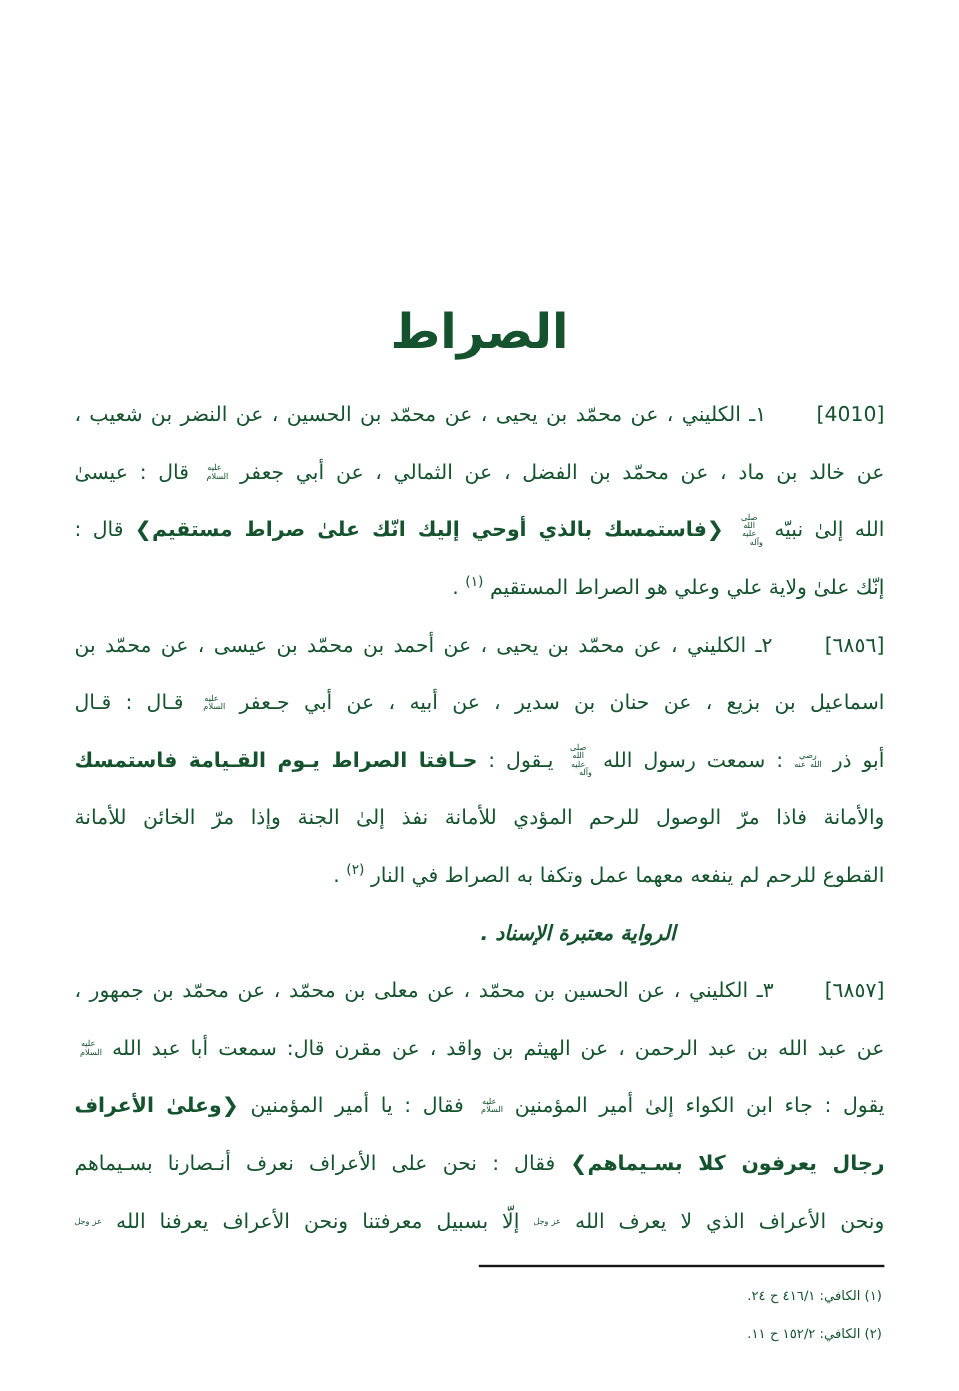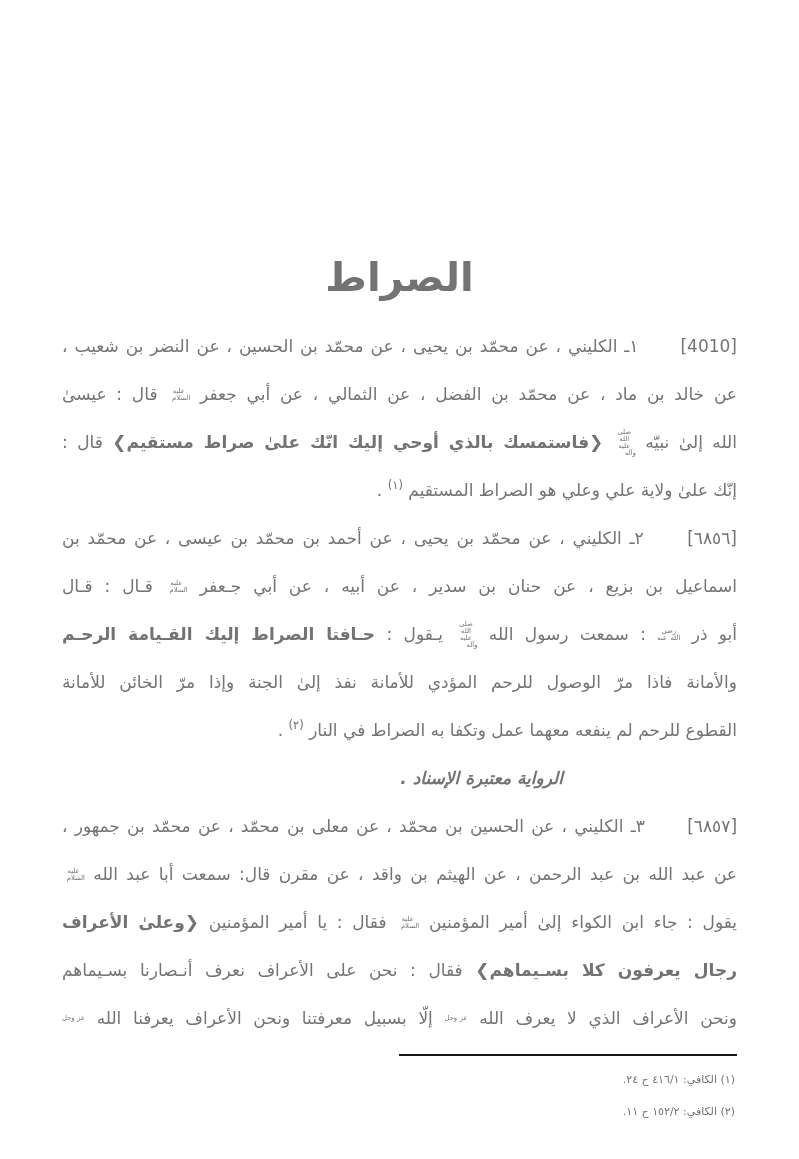--- a/index.html
+++ b/index.html
@@ -1,18 +1,18 @@
 <!DOCTYPE html>
 <html lang="ar" dir="rtl"><head>
 <meta charset="utf-8">
 <style>
   html,body { margin:0; padding:0; background:#ffffff; }
   .page {
     position:relative; width:799px; height:1159px;
-    background:#ffffff; color:#737373;
+    background:#ffffff; color:#14532d;
     font-family:"DejaVu Sans", sans-serif;
     overflow:hidden;
   }
   .title {
     position:absolute; top:220px; left:0; right:0;
     text-align:center; font-size:40px; font-weight:bold;
     letter-spacing:0; line-height:60px;
   }
   .body-text {
     position:absolute; top:322px; right:62px; width:675px;
@@ -51,21 +51,21 @@
 
 <div class="page">
   <h1 class="title">الصراط</h1>
   <div class="body-text">
       <div class="line just"><span class="seg n">[4010]</span> <span class="gap" style="width: 28px;"></span> <span class="seg n">١ـ الكليني ، عن محمّد بن يحيى ، عن محمّد بن الحسين ، عن النضر بن شعيب ،</span> </div>
       <div class="line just"><span class="seg n">عن خالد بن ماد ، عن محمّد بن الفضل ، عن الثمالي ، عن أبي جعفر</span> <span class="hon">عليه السلام</span> <span class="seg n">قال : عيسىٰ</span> </div>
       <div class="line just"><span class="seg n">الله إلىٰ نبيّه</span> <span class="hon">صلى الله عليه وآله</span> <span class="seg b">❮فاستمسك بالذي أوحي إليك انّك علىٰ صراط مستقيم❯</span> <span class="seg n">قال :</span> </div>
       <div class="line"><span class="seg n">إنّك علىٰ ولاية علي وعلي هو الصراط المستقيم</span> <span class="seg sup">(١)</span> <span class="seg n">.</span> </div>
       <div class="line just"><span class="seg n">[٦٨٥٦]</span> <span class="gap" style="width: 28px;"></span> <span class="seg n">٢ـ الكليني ، عن محمّد بن يحيى ، عن أحمد بن محمّد بن عيسى ، عن محمّد بن</span> </div>
       <div class="line just"><span class="seg n">اسماعيل بن بزيع ، عن حنان بن سدير ، عن أبيه ، عن أبي جـعفر</span> <span class="hon">عليه السلام</span> <span class="seg n">قـال : قـال</span> </div>
-      <div class="line just"><span class="seg n">أبو ذر</span> <span class="hon">رضي الله عنه</span> <span class="seg n">: سمعت رسول الله</span> <span class="hon">صلى الله عليه وآله</span> <span class="seg n">يـقول :</span> <span class="seg b">حـافتا الصراط إليك القـيامة الرحـم</span> </div>
+      <div class="line just"><span class="seg n">أبو ذر</span> <span class="hon">رضي الله عنه</span> <span class="seg n">: سمعت رسول الله</span> <span class="hon">صلى الله عليه وآله</span> <span class="seg n">يـقول :</span> <span class="seg b">حـافتا الصراط يـوم القـيامة فاستمسك</span> </div>
       <div class="line just"><span class="seg n">والأمانة فاذا مرّ الوصول للرحم المؤدي للأمانة نفذ إلىٰ الجنة وإذا مرّ الخائن للأمانة</span> </div>
       <div class="line"><span class="seg n">القطوع للرحم لم ينفعه معهما عمل وتكفا به الصراط في النار</span> <span class="seg sup">(٢)</span> <span class="seg n">.</span> </div>
       <div class="line" style="padding-right: 174px; font-style: italic;"><span class="seg b">الرواية معتبرة الإسناد .</span> </div>
       <div class="line just"><span class="seg n">[٦٨٥٧]</span> <span class="gap" style="width: 28px;"></span> <span class="seg n">٣ـ الكليني ، عن الحسين بن محمّد ، عن معلى بن محمّد ، عن محمّد بن جمهور ،</span> </div>
       <div class="line just"><span class="seg n">عن عبد الله بن عبد الرحمن ، عن الهيثم بن واقد ، عن مقرن قال: سمعت أبا عبد الله</span> <span class="hon">عليه السلام</span> </div>
       <div class="line just"><span class="seg n">يقول : جاء ابن الكواء إلىٰ أمير المؤمنين</span> <span class="hon">عليه السلام</span> <span class="seg n">فقال : يا أمير المؤمنين</span> <span class="seg b">❮وعلىٰ الأعراف</span> </div>
       <div class="line just"><span class="seg b">رجال يعرفون كلا بسـيماهم❯</span> <span class="seg n">فقال : نحن على الأعراف نعرف أنـصارنا بسـيماهم</span> </div>
       <div class="line just"><span class="seg n">ونحن الأعراف الذي لا يعرف الله</span> <span class="hon">عز وجل</span> <span class="seg n">إلّا بسبيل معرفتنا ونحن الأعراف يعرفنا الله</span> <span class="hon">عز وجل</span> </div>
     </div>
   <div class="fn-sep"></div>

